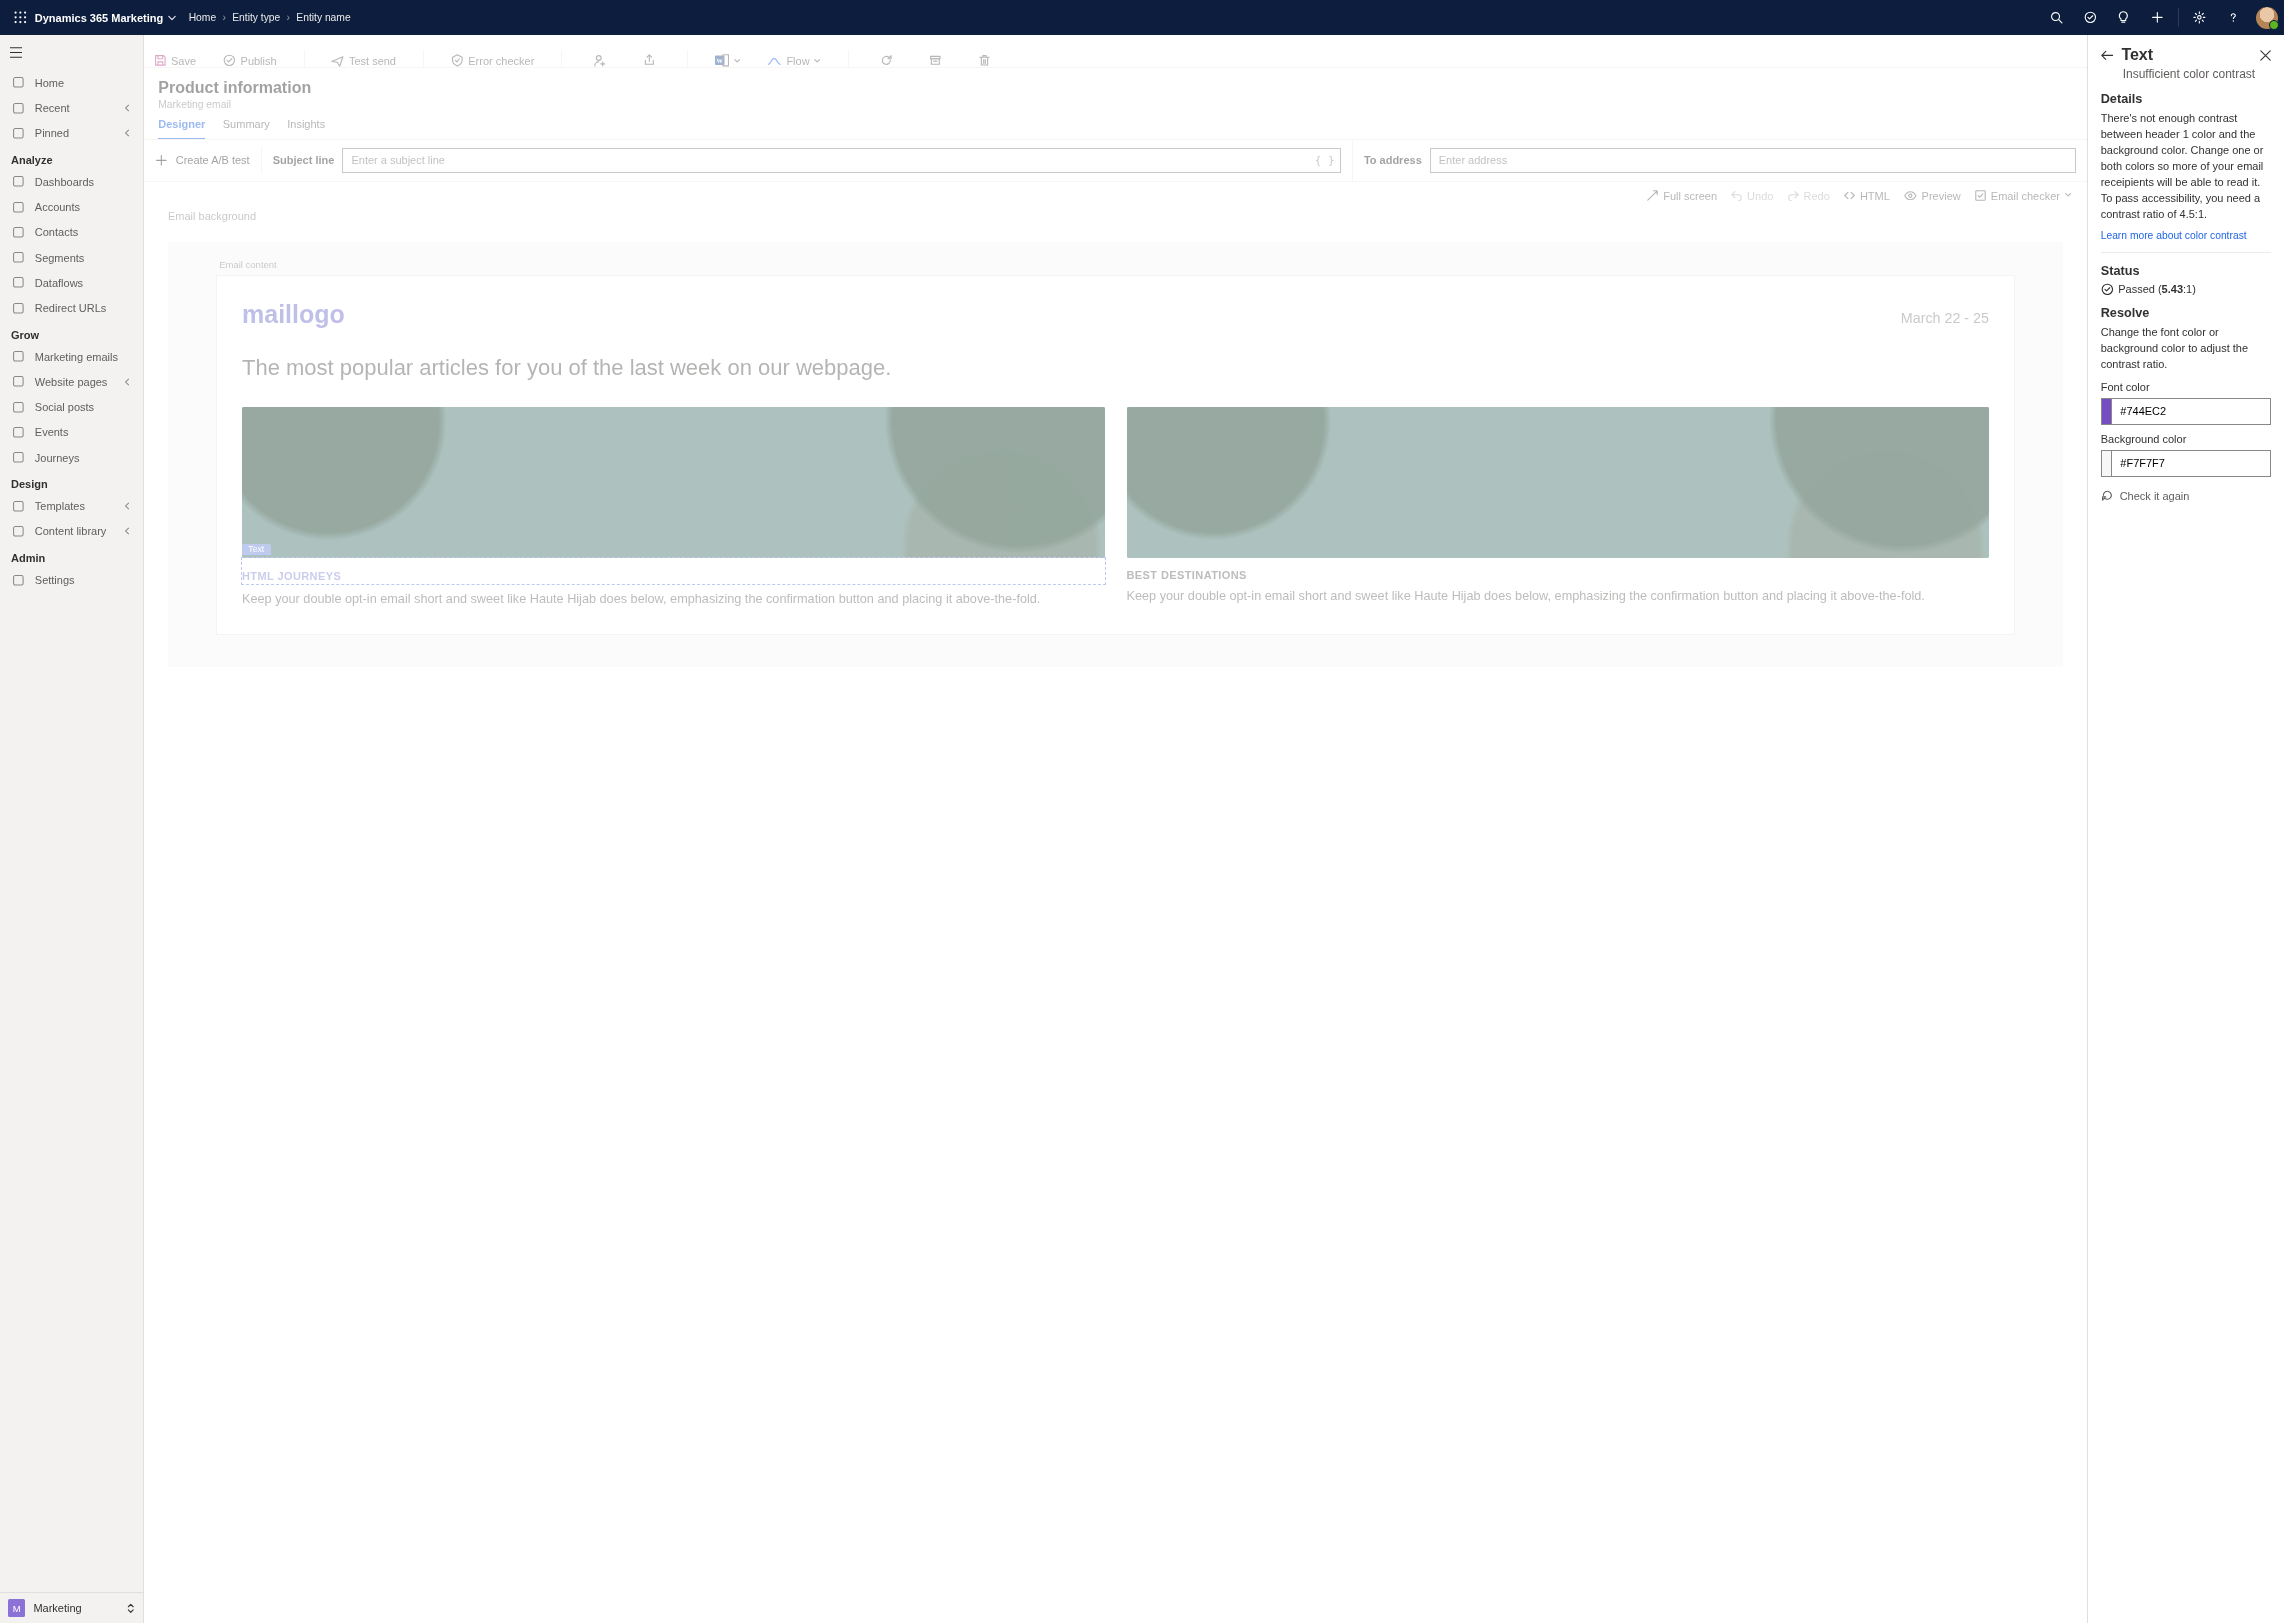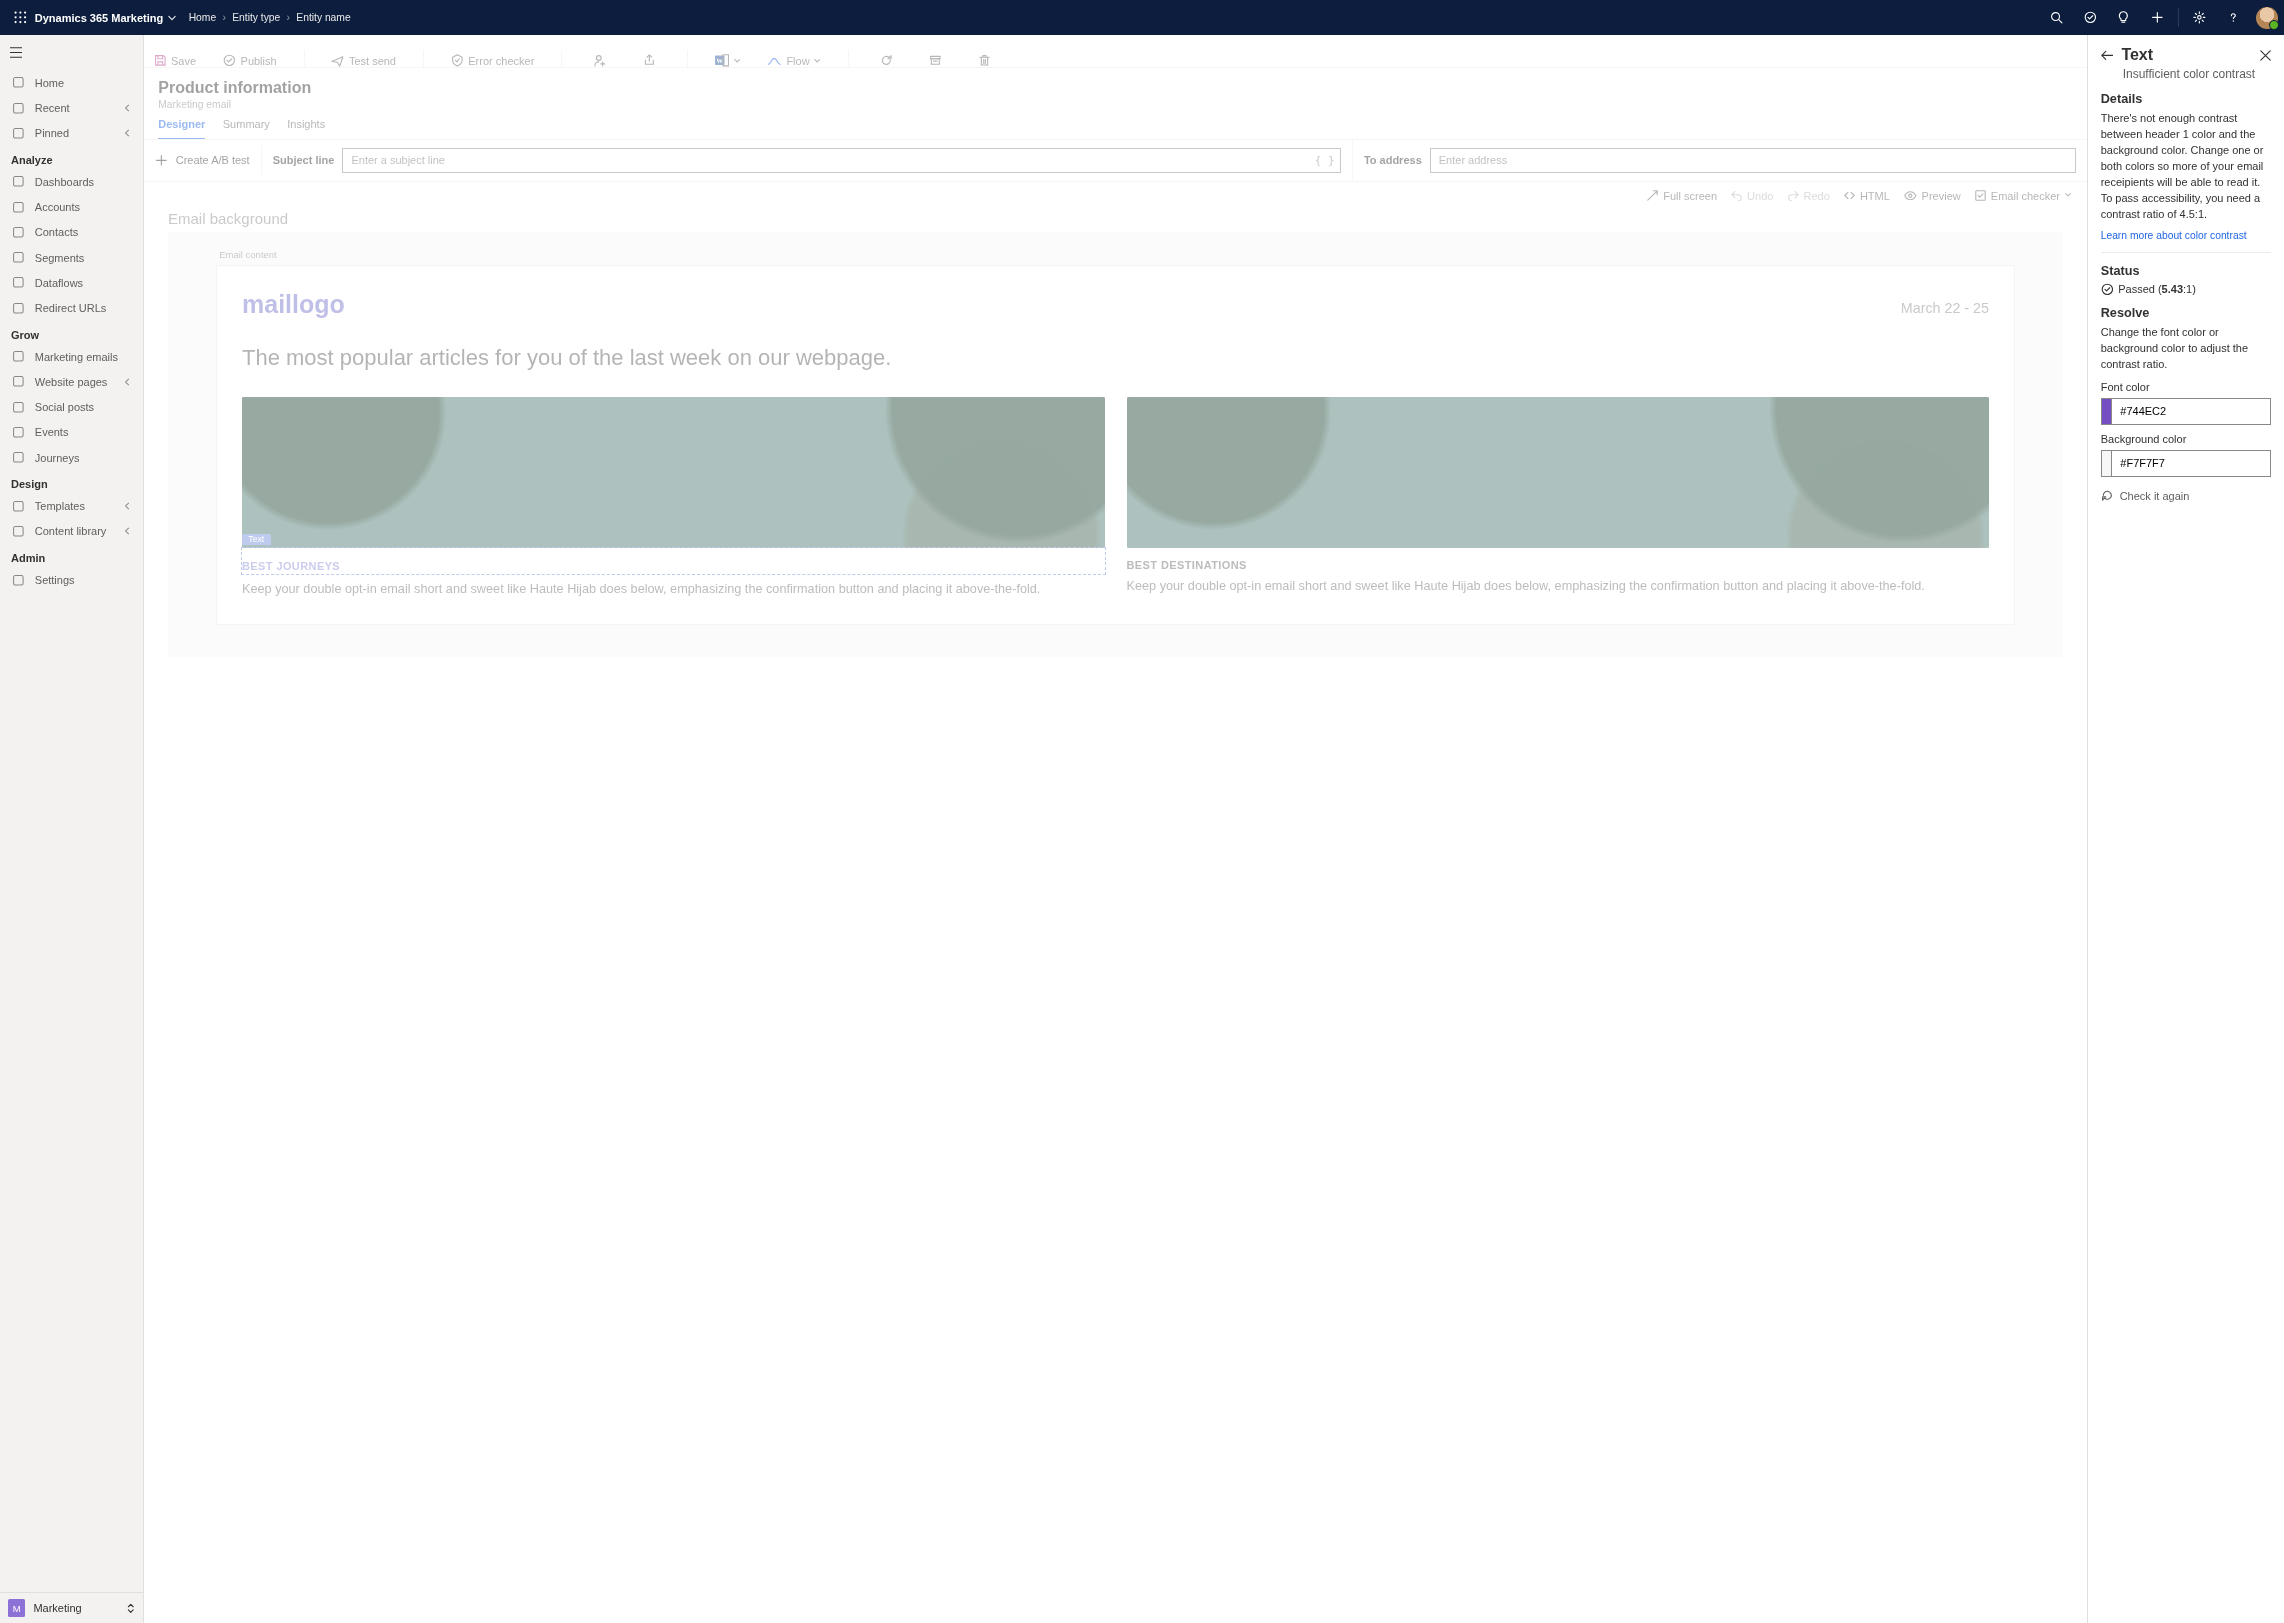--- a/index.html
+++ b/index.html
@@ -62,21 +62,21 @@
 .fieldsrow input { height:25px; border:0.8px solid #8a8886; padding: 0 22px 0 8px; font-size:11px; width:100%; background:#fff; }
 .fieldsrow .inpwrap { position:relative; flex:1; }
 .fieldsrow .braces { position:absolute; right:6.3px; top:50%; transform:translateY(-50%); color:#8a8886; font-family:monospace; }
 
 
 .canvasWrap { flex:1; overflow:auto; background:#fff; position:relative; }
 .canvasTools { display:flex; justify-content:flex-end; gap:14.3px; padding: 8px 16px; color:#605e5c; font-size:11px; }
 .canvasTools .ct { display:flex; align-items:center; gap:4.8px; cursor:pointer; }
 .canvasTools .ct.dis { opacity:.5; }
 
-.emailBgLbl { font-size:15px; color:#8a8886; margin: 0 0 5px 24px; }
+.emailBgLbl { font-size:11px; color:#8a8886; margin: 0 0 20px 24px; }
 .emailBg { background:#f7f7f7; margin: 0 24px 24px; padding: 17.4px 48px 32px; }
 .emailContentLbl { font-size:9.5px; color:#8a8886; margin-bottom:4.8px; margin-left:3.2px; }
 .emailCard { background:#fff; border:0.8px solid #e8e6e4; padding: 24px 25px; }
 .emailCard .row1 { display:flex; justify-content:space-between; align-items:baseline; }
 .maillogo { font-size:25px; font-weight:700; color:#7272c9; }
 .dateRange { color:#8a8886; font-size:14.3px; }
 .headline { font-size:22px; color:#5c5a58; line-height:1.55; margin-top:22px; font-weight:400; }
 .cards { display:flex; gap:22px; margin-top:22px; }
 .card { flex:1; }
 .card .img { height:151px; background:#4a7770; border-radius:1.6px; position:relative; overflow:hidden; }
@@ -545,21 +545,21 @@
               <div class="dateRange">March 22 - 25</div>
             </div>
             <div class="headline">The most popular articles for you of the last week on our webpage.</div>
             <div class="cards">
               <div class="card first">
                 <div class="img pool1">
                     <div class="foliage"></div>
                   </div>
                 <div class="selOutline">
                   <div class="selTag">Text</div>
-                  <div class="cat">BEST JOURNEYS</div>
+                  <div class="cat">HTML JOURNEYS</div>
                 </div>
                 <div class="desc">Keep your double opt-in email short and sweet like Haute Hijab does below, emphasizing the confirmation button and placing it above-the-fold.</div>
               </div>
               <div class="card second">
                 <div class="img pool2">
                     <div class="foliage"></div>
                   </div>
                 <div class="cat">BEST DESTINATIONS</div>
                 <div class="desc">Keep your double opt-in email short and sweet like Haute Hijab does below, emphasizing the confirmation button and placing it above-the-fold.</div>
               </div>

